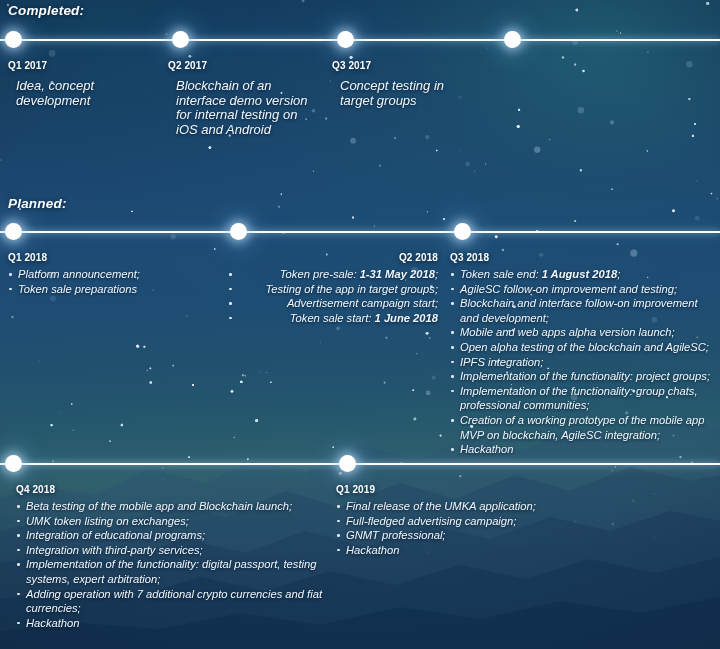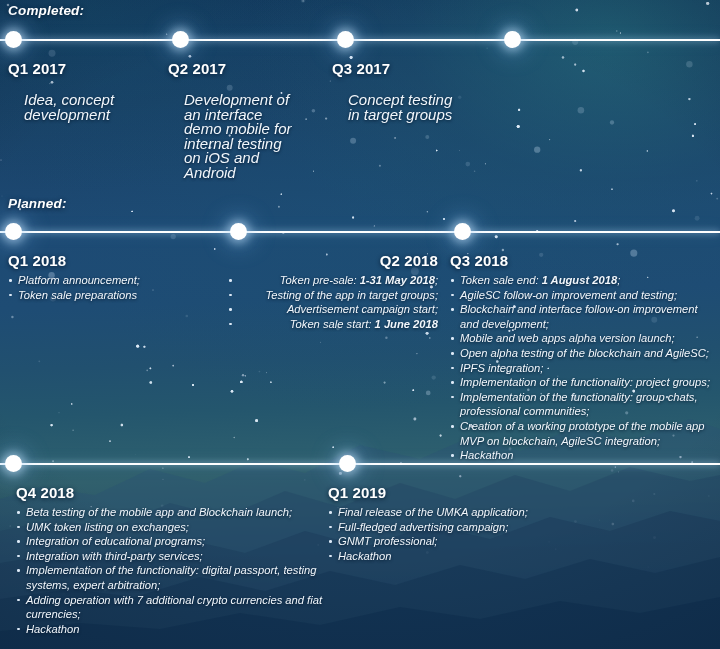--- a/index.html
+++ b/index.html
@@ -87,32 +87,32 @@
     background: #ffffff;
     box-shadow: 0 0 10px 3px rgba(200,230,255,0.55), 0 0 22px 8px rgba(130,190,245,0.28);
   }
 
   .entry {
     position: absolute;
   }
 
   .entry h3 {
     margin: 0 0 4px 0;
-    font-size: 15px;
+    font-size: 10px;
     font-weight: bold;
     font-style: normal;
     color: #ffffff;
     letter-spacing: 0.1px;
     text-shadow: 0 1px 4px rgba(4,22,44,0.9);
     white-space: nowrap;
   }
 
   .entry p.desc {
-    margin: 16px;
-    font-size: 15px;
+    margin: 8px;
+    font-size: 13px;
     font-style: italic;
     line-height: 14.6px;
     color: #f2f7fc;
     text-shadow: 0 1px 3px rgba(4,22,44,0.85);
   }
 
   .entry ul {
     margin: 0;
     padding: 0;
     list-style: none;
@@ -793,21 +793,21 @@
     <div class="dot" style="left:337px; top:31px;"></div>
     <div class="dot" style="left:504px; top:31px;"></div>
 
     <div class="entry" style="left:8px; top:60px; width:150px;">
       <h3>Q1 2017</h3>
       <p class="desc">Idea, concept development</p>
     </div>
 
     <div class="entry" style="left:168px; top:60px; width:150px;">
       <h3>Q2 2017</h3>
-      <p class="desc">Development of an interface demo mobile for internal testing on iOS and Android</p>
+      <p class="desc">Blockchain of an interface demo version for internal testing on iOS and Android</p>
     </div>
 
     <div class="entry" style="left:332px; top:60px; width:150px;">
       <h3>Q3 2017</h3>
       <p class="desc">Concept testing in target groups</p>
     </div>
 
 
     <div class="section-label" style="left:8px; top:196px;">Planned:</div>
 
@@ -860,21 +860,21 @@
           <li>Beta testing of the mobile app and Blockchain launch;</li>
           <li>UMK token listing on exchanges;</li>
           <li>Integration of educational programs;</li>
           <li>Integration with third-party services;</li>
           <li>Implementation of the functionality: digital passport, testing systems, expert arbitration;</li>
           <li>Adding operation with 7 additional crypto currencies and fiat currencies;</li>
           <li>Hackathon</li>
         </ul>
     </div>
 
-    <div class="entry" style="left:328px; top:484px; width:320px;">
+    <div class="entry" style="left:336px; top:484px; width:320px;">
       <h3>Q1 2019</h3>
       <ul>
           <li>Final release of the UMKA application;</li>
           <li>Full-fledged advertising campaign;</li>
           <li>GNMT professional;</li>
           <li>Hackathon</li>
         </ul>
     </div>
 
   </div>

